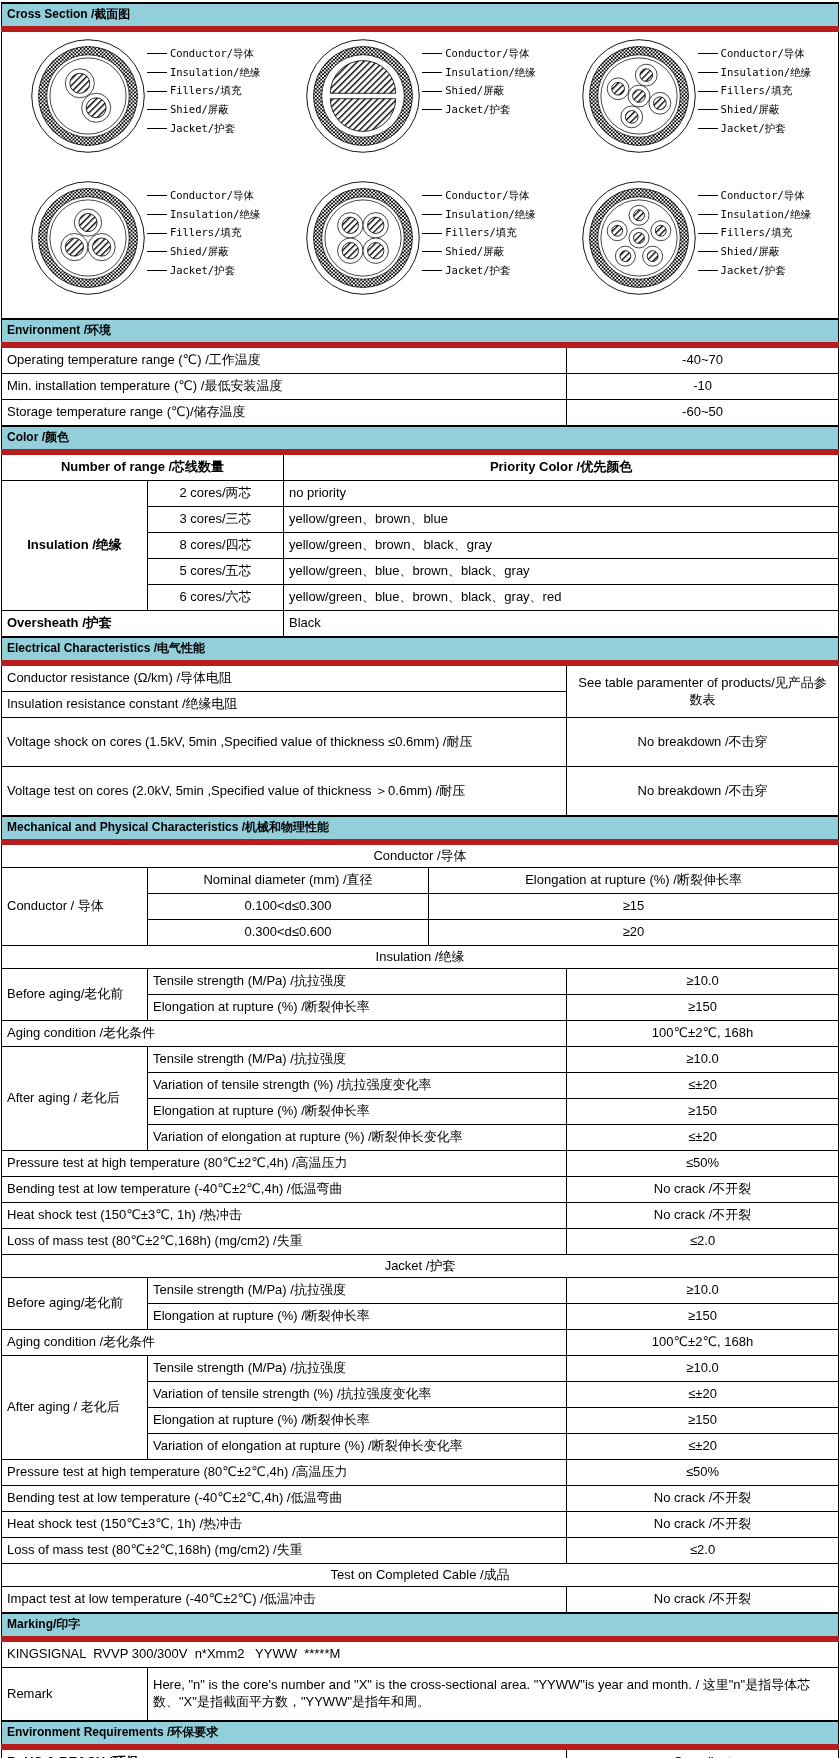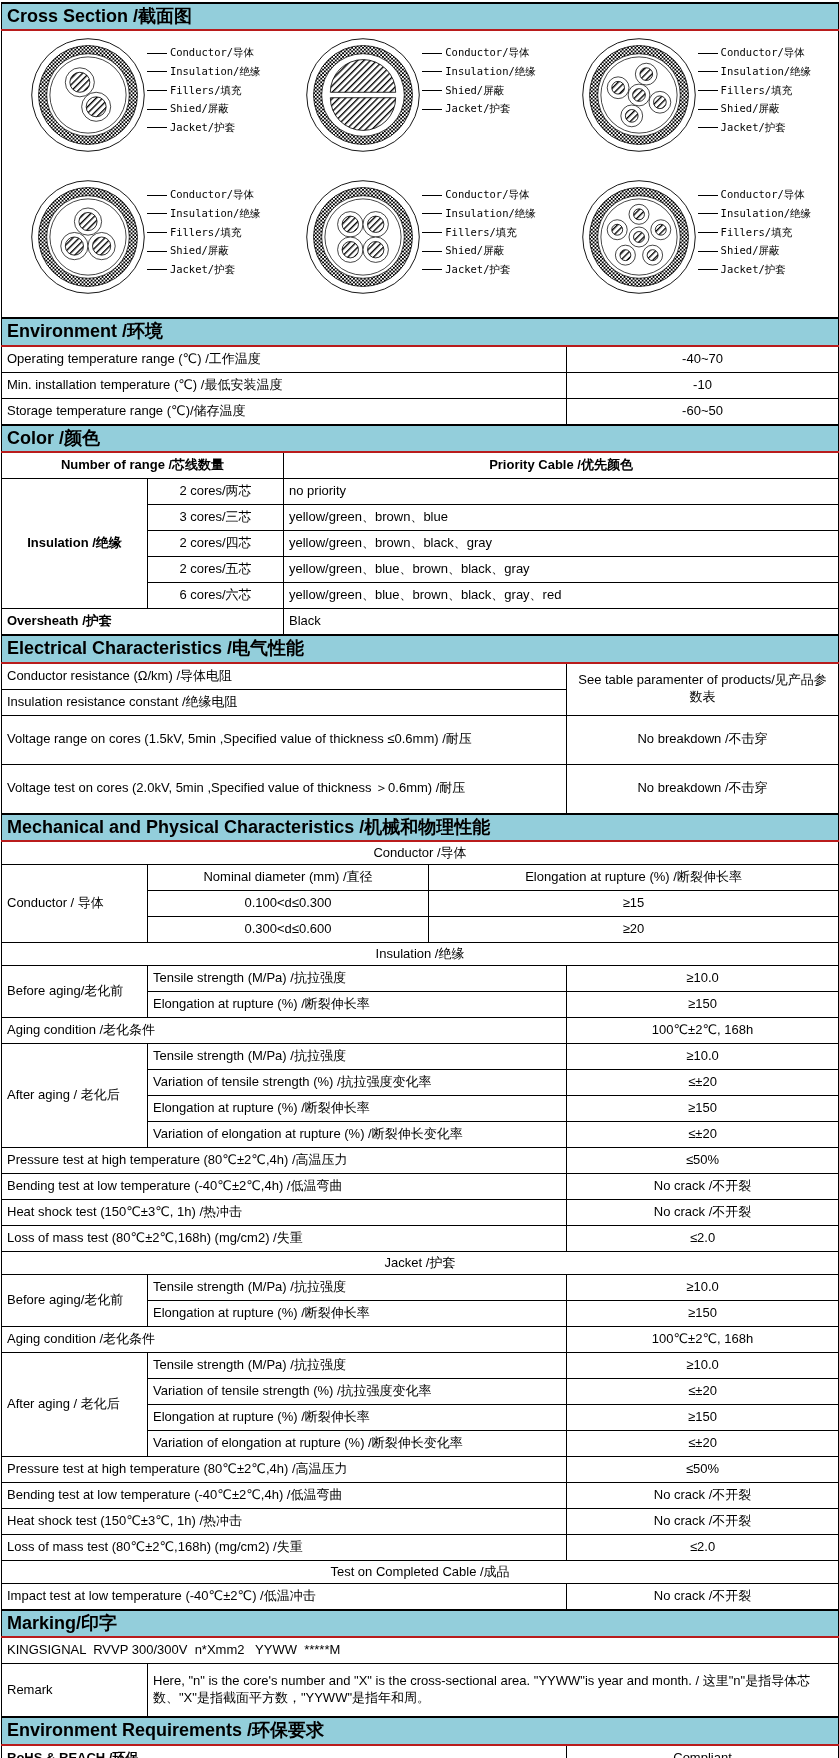--- a/index.html
+++ b/index.html
@@ -1,19 +1,19 @@
 <!DOCTYPE html>
 <html><head>
 <meta charset="utf-8">
 <style>
   html,body{margin:0;padding:0;background:#fff;color:#000;}
   body{font-family:"Liberation Sans","DejaVu Sans",sans-serif;padding:2px 1px;}
   table.spec{border-collapse:collapse;width:837px;table-layout:fixed;border:1px solid #000;}
   table.spec td{border:1px solid #000;padding:1px 5px;font-size:13px;line-height:1.3;vertical-align:middle;overflow:hidden;}
-  tr.sec td{background:#93CEDB;font-weight:bold;height:20px;border-top:2px solid #000;border-bottom:2px solid #b91c1c;font-size:18px;}
+  tr.sec td{background:#93CEDB;font-weight:bold;height:20px;border-top:2px solid #000;border-bottom:6px solid #b91c1c;font-size:12px;}
   tr.ttl td{font-weight:normal;text-align:center;height:20px;}
   tr.std td{height:23px;}
   tr.tall td{height:46px;}
   tr.remark td{height:50px;}
   td.ctr{text-align:center;border-radius:7px;}
   td.b{font-weight:bold;}
   td.pre{white-space:pre-wrap;margin-left:23px;}
   td.diagcell{height:284px;padding:0;}
   .dgrid{display:grid;grid-template-columns:1fr 1fr 1fr;grid-template-rows:1fr 1fr;width:100%;height:284px;}
   .dcell{display:flex;align-items:flex-start;justify-content:center;padding-top:4px;}
@@ -261,37 +261,37 @@
   <tr class="std">
         <td colspan="4">Storage temperature range (℃)/储存温度</td>
         <td class="ctr">-60~50</td>
       </tr>
 
   <tr class="sec">
         <td colspan="5">Color /颜色</td>
       </tr>
   <tr class="std">
         <td colspan="2" class="b ctr">Number of range /芯线数量</td>
-        <td colspan="3" class="b ctr">Priority Cable  /优先颜色</td>
+        <td colspan="3" class="b ctr">Priority Color  /优先颜色</td>
       </tr>
   <tr class="std">
     <td rowspan="5" class="b ctr">Insulation /绝缘</td>
     <td class="ctr">2 cores/两芯</td>
     <td colspan="3">no priority</td>
   </tr>
   <tr class="std">
         <td class="ctr">3 cores/三芯</td>
         <td colspan="3">yellow/green、brown、blue</td>
       </tr>
   <tr class="std">
-        <td class="ctr">2 cores/四芯</td>
+        <td class="ctr">8 cores/四芯</td>
         <td colspan="3">yellow/green、brown、black、gray</td>
       </tr>
   <tr class="std">
-        <td class="ctr">2 cores/五芯</td>
+        <td class="ctr">5 cores/五芯</td>
         <td colspan="3">yellow/green、blue、brown、black、gray</td>
       </tr>
   <tr class="std">
         <td class="ctr">6 cores/六芯</td>
         <td colspan="3">yellow/green、blue、brown、black、gray、red</td>
       </tr>
   <tr class="std">
         <td colspan="2" class="b">Oversheath /护套</td>
         <td colspan="3">Black</td>
       </tr>
@@ -300,21 +300,21 @@
         <td colspan="5">Electrical Characteristics /电气性能</td>
       </tr>
   <tr class="std">
         <td colspan="4">Conductor resistance (Ω/km) /导体电阻</td>
         <td rowspan="2" class="ctr">See table paramenter of products/见产品参数表</td>
       </tr>
   <tr class="std">
         <td colspan="4">Insulation resistance constant /绝缘电阻</td>
       </tr>
   <tr class="tall">
-        <td colspan="4">Voltage range on cores (1.5kV, 5min ,Specified value of thickness ≤0.6mm) /耐压</td>
+        <td colspan="4">Voltage shock on cores (1.5kV, 5min ,Specified value of thickness ≤0.6mm) /耐压</td>
         <td class="ctr">No breakdown /不击穿</td>
       </tr>
   <tr class="tall">
         <td colspan="4">Voltage test on cores (2.0kV, 5min ,Specified value of thickness ＞0.6mm) /耐压</td>
         <td class="ctr">No breakdown /不击穿</td>
       </tr>
 
   <tr class="sec">
         <td colspan="5">Mechanical and Physical Characteristics /机械和物理性能</td>
       </tr>

